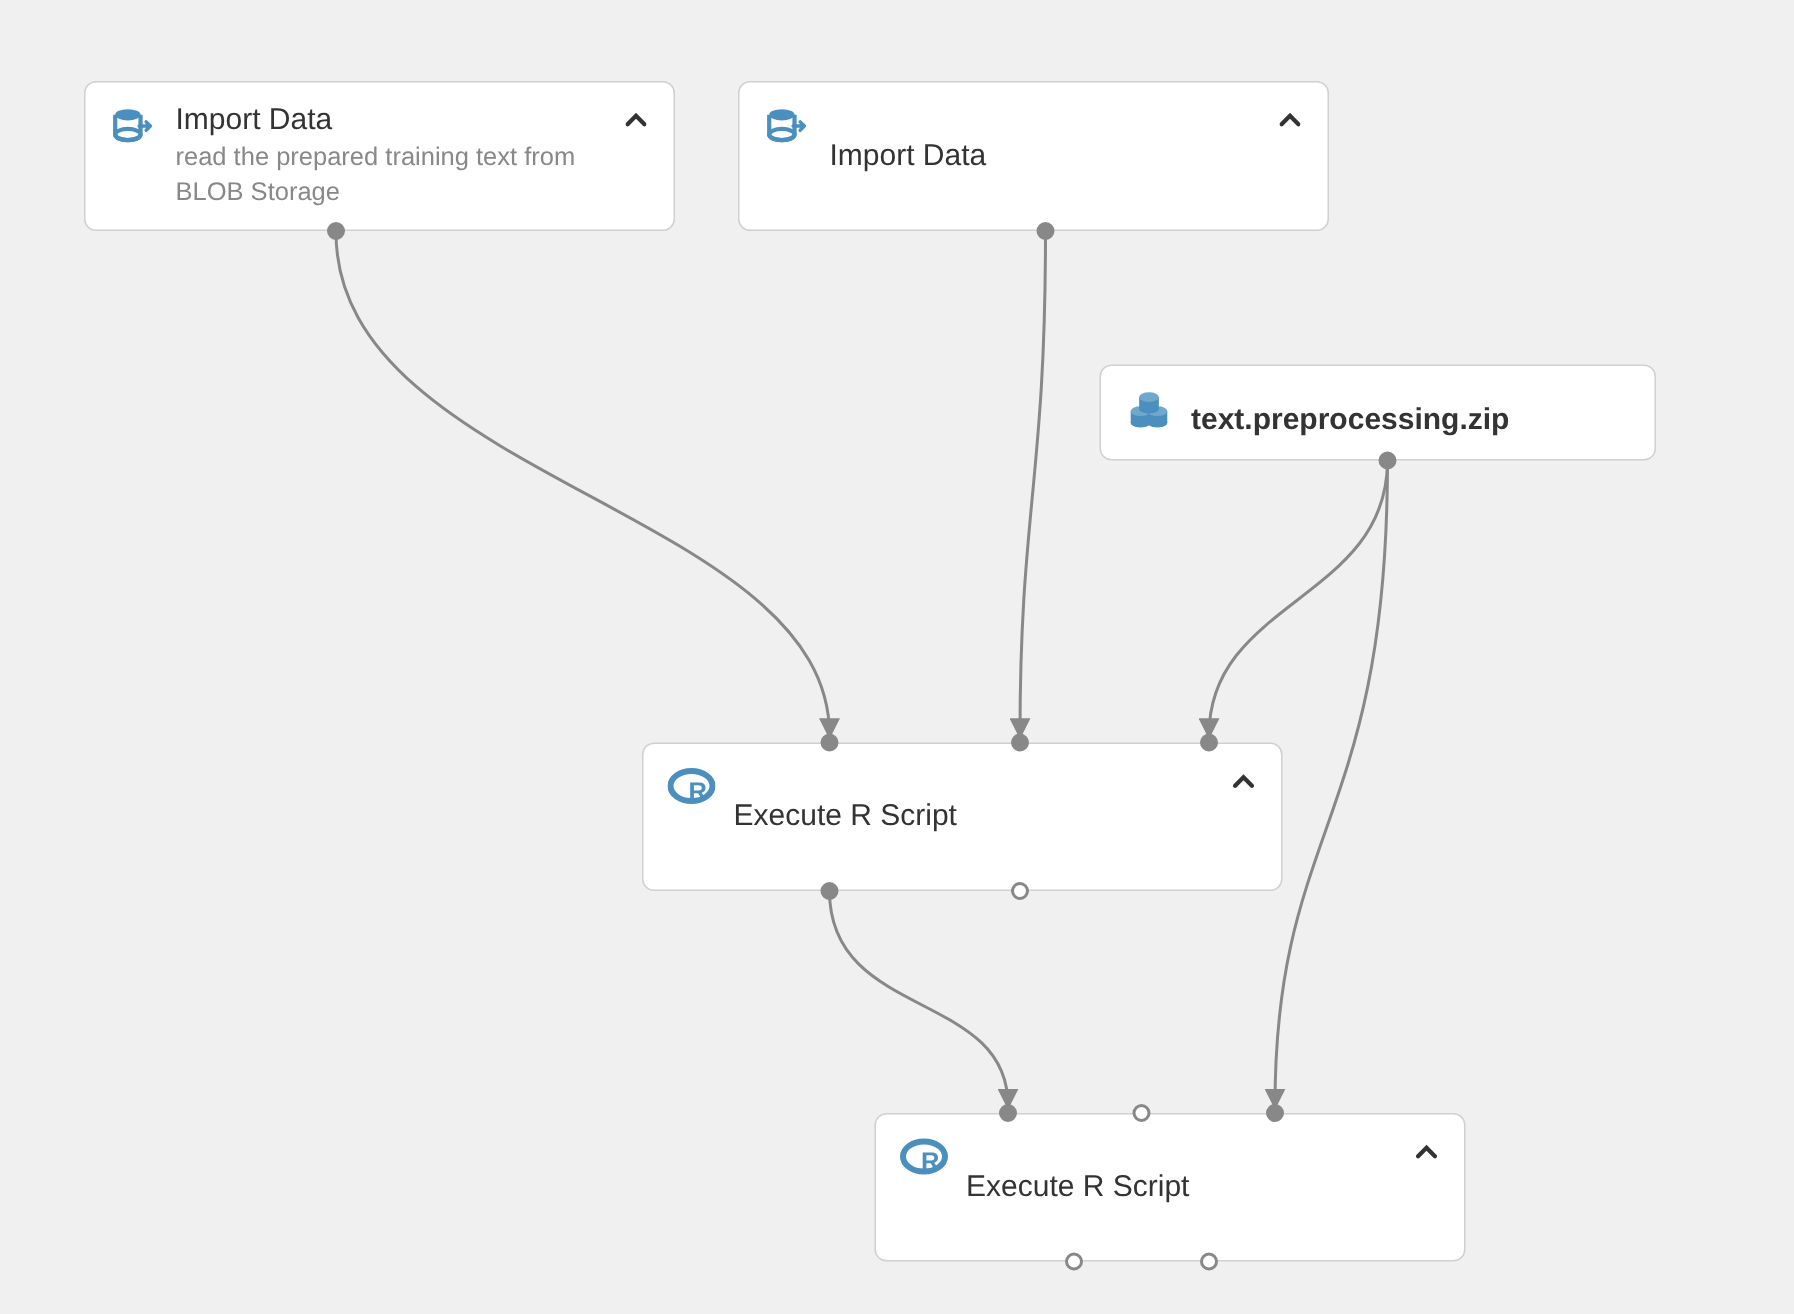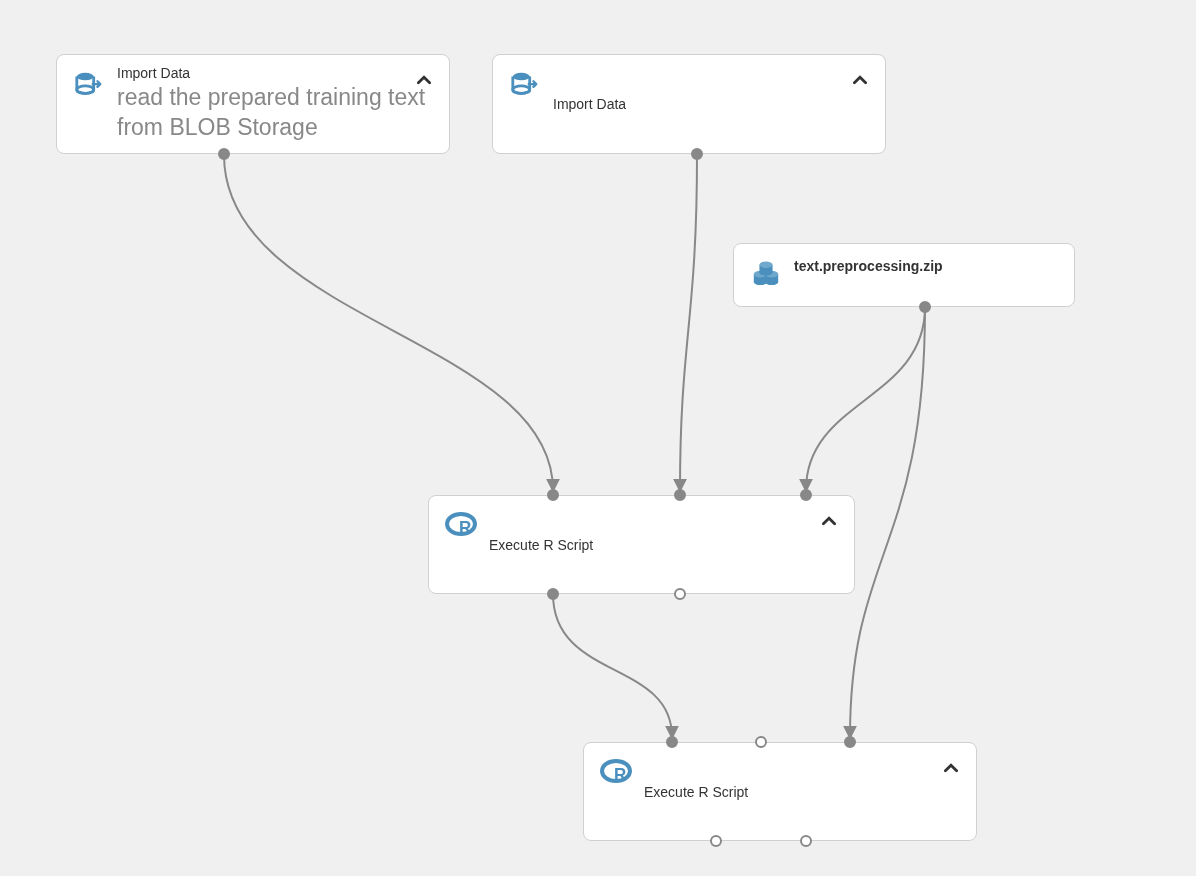--- a/index.html
+++ b/index.html
@@ -1,19 +1,19 @@
 <!DOCTYPE html>
 <html><head>
 <meta charset="utf-8">
 <style>
 html,body{margin:0;padding:0;width:1196px;height:876px;background:#f0f0f0;font-family:'Segoe UI',Arial,sans-serif;position:relative;overflow:hidden}
 svg.edges{position:absolute;top:0;left:0;width:1196px;height:876px;pointer-events:none}
 .node{position:absolute;background:#fff;border:1px solid #d0d0d0;border-radius:8px;box-sizing:border-box;padding:14px 16px 14px 60px;display:flex;flex-direction:column;justify-content:center}
-.node .title{font-size:14px;font-weight:500;color:#333}
-.node .desc{font-size:23px;color:#888;line-height:1.3;margin-top:2px}
+.node .title{font-size:20px;font-weight:500;color:#333}
+.node .desc{font-size:17px;color:#888;line-height:1.3;margin-top:2px}
 .node .icon{position:absolute;left:16px;top:14px;width:32px;height:32px;display:flex;align-items:center;justify-content:center}
 .chev{position:absolute;right:18px;top:18px;cursor:pointer}
 .port{position:absolute;width:12px;height:12px;border-radius:50%;background:#fff;border:2px solid #888;box-sizing:border-box;transform:translate(-50%,-50%)}
 .port.filled{background:#888}
 .port.open{background:#fff}
 .arrow{fill:#888}
 </style>
 </head>
 <body>
 
@@ -62,21 +62,21 @@
         <path d="M20 15h8m0 0l-3-3m3 3l-3 3" stroke="#4a8fbd" stroke-width="2.5" fill="none" stroke-linecap="round" stroke-linejoin="round"></path>
       </svg>
   </div>
   <div class="title">Import Data</div>
   <div class="chev"><svg width="14" height="14" viewBox="0 0 10 10">
         <path d="M1 7l4-4 4 4" stroke="#333" stroke-width="2" fill="none" stroke-linecap="round"></path>
       </svg></div>
 </div>
 <div class="port filled" style="left:697px;top:154px"></div>
 
-<div class="node" style="left:733px;top:243px;width:342px;height:64px;justify-content:flex-start">
+<div class="node" style="left:733px;top:243px;width:371px;height:64px;justify-content:flex-end">
   <div class="icon" style="top:16px">
     <svg width="30" height="30" viewBox="0 0 32 32">
       <ellipse cx="10" cy="22" rx="7" ry="3.5" fill="#4a8fbd"></ellipse>
         <path d="M3 14v8c0 1.9 3.1 3.5 7 3.5s7-1.6 7-3.5v-8" fill="#4a8fbd"></path>
         <ellipse cx="10" cy="14" rx="7" ry="3.5" fill="#6fa8cc"></ellipse>
       <ellipse cx="22" cy="22" rx="7" ry="3.5" fill="#4a8fbd"></ellipse>
         <path d="M15 14v8c0 1.9 3.1 3.5 7 3.5s7-1.6 7-3.5v-8" fill="#4a8fbd"></path>
         <ellipse cx="22" cy="14" rx="7" ry="3.5" fill="#6fa8cc"></ellipse>
       <ellipse cx="16" cy="12" rx="7" ry="3.5" fill="#4a8fbd"></ellipse>
         <path d="M9 4v8c0 1.9 3.1 3.5 7 3.5s7-1.6 7-3.5V4" fill="#4a8fbd"></path>

